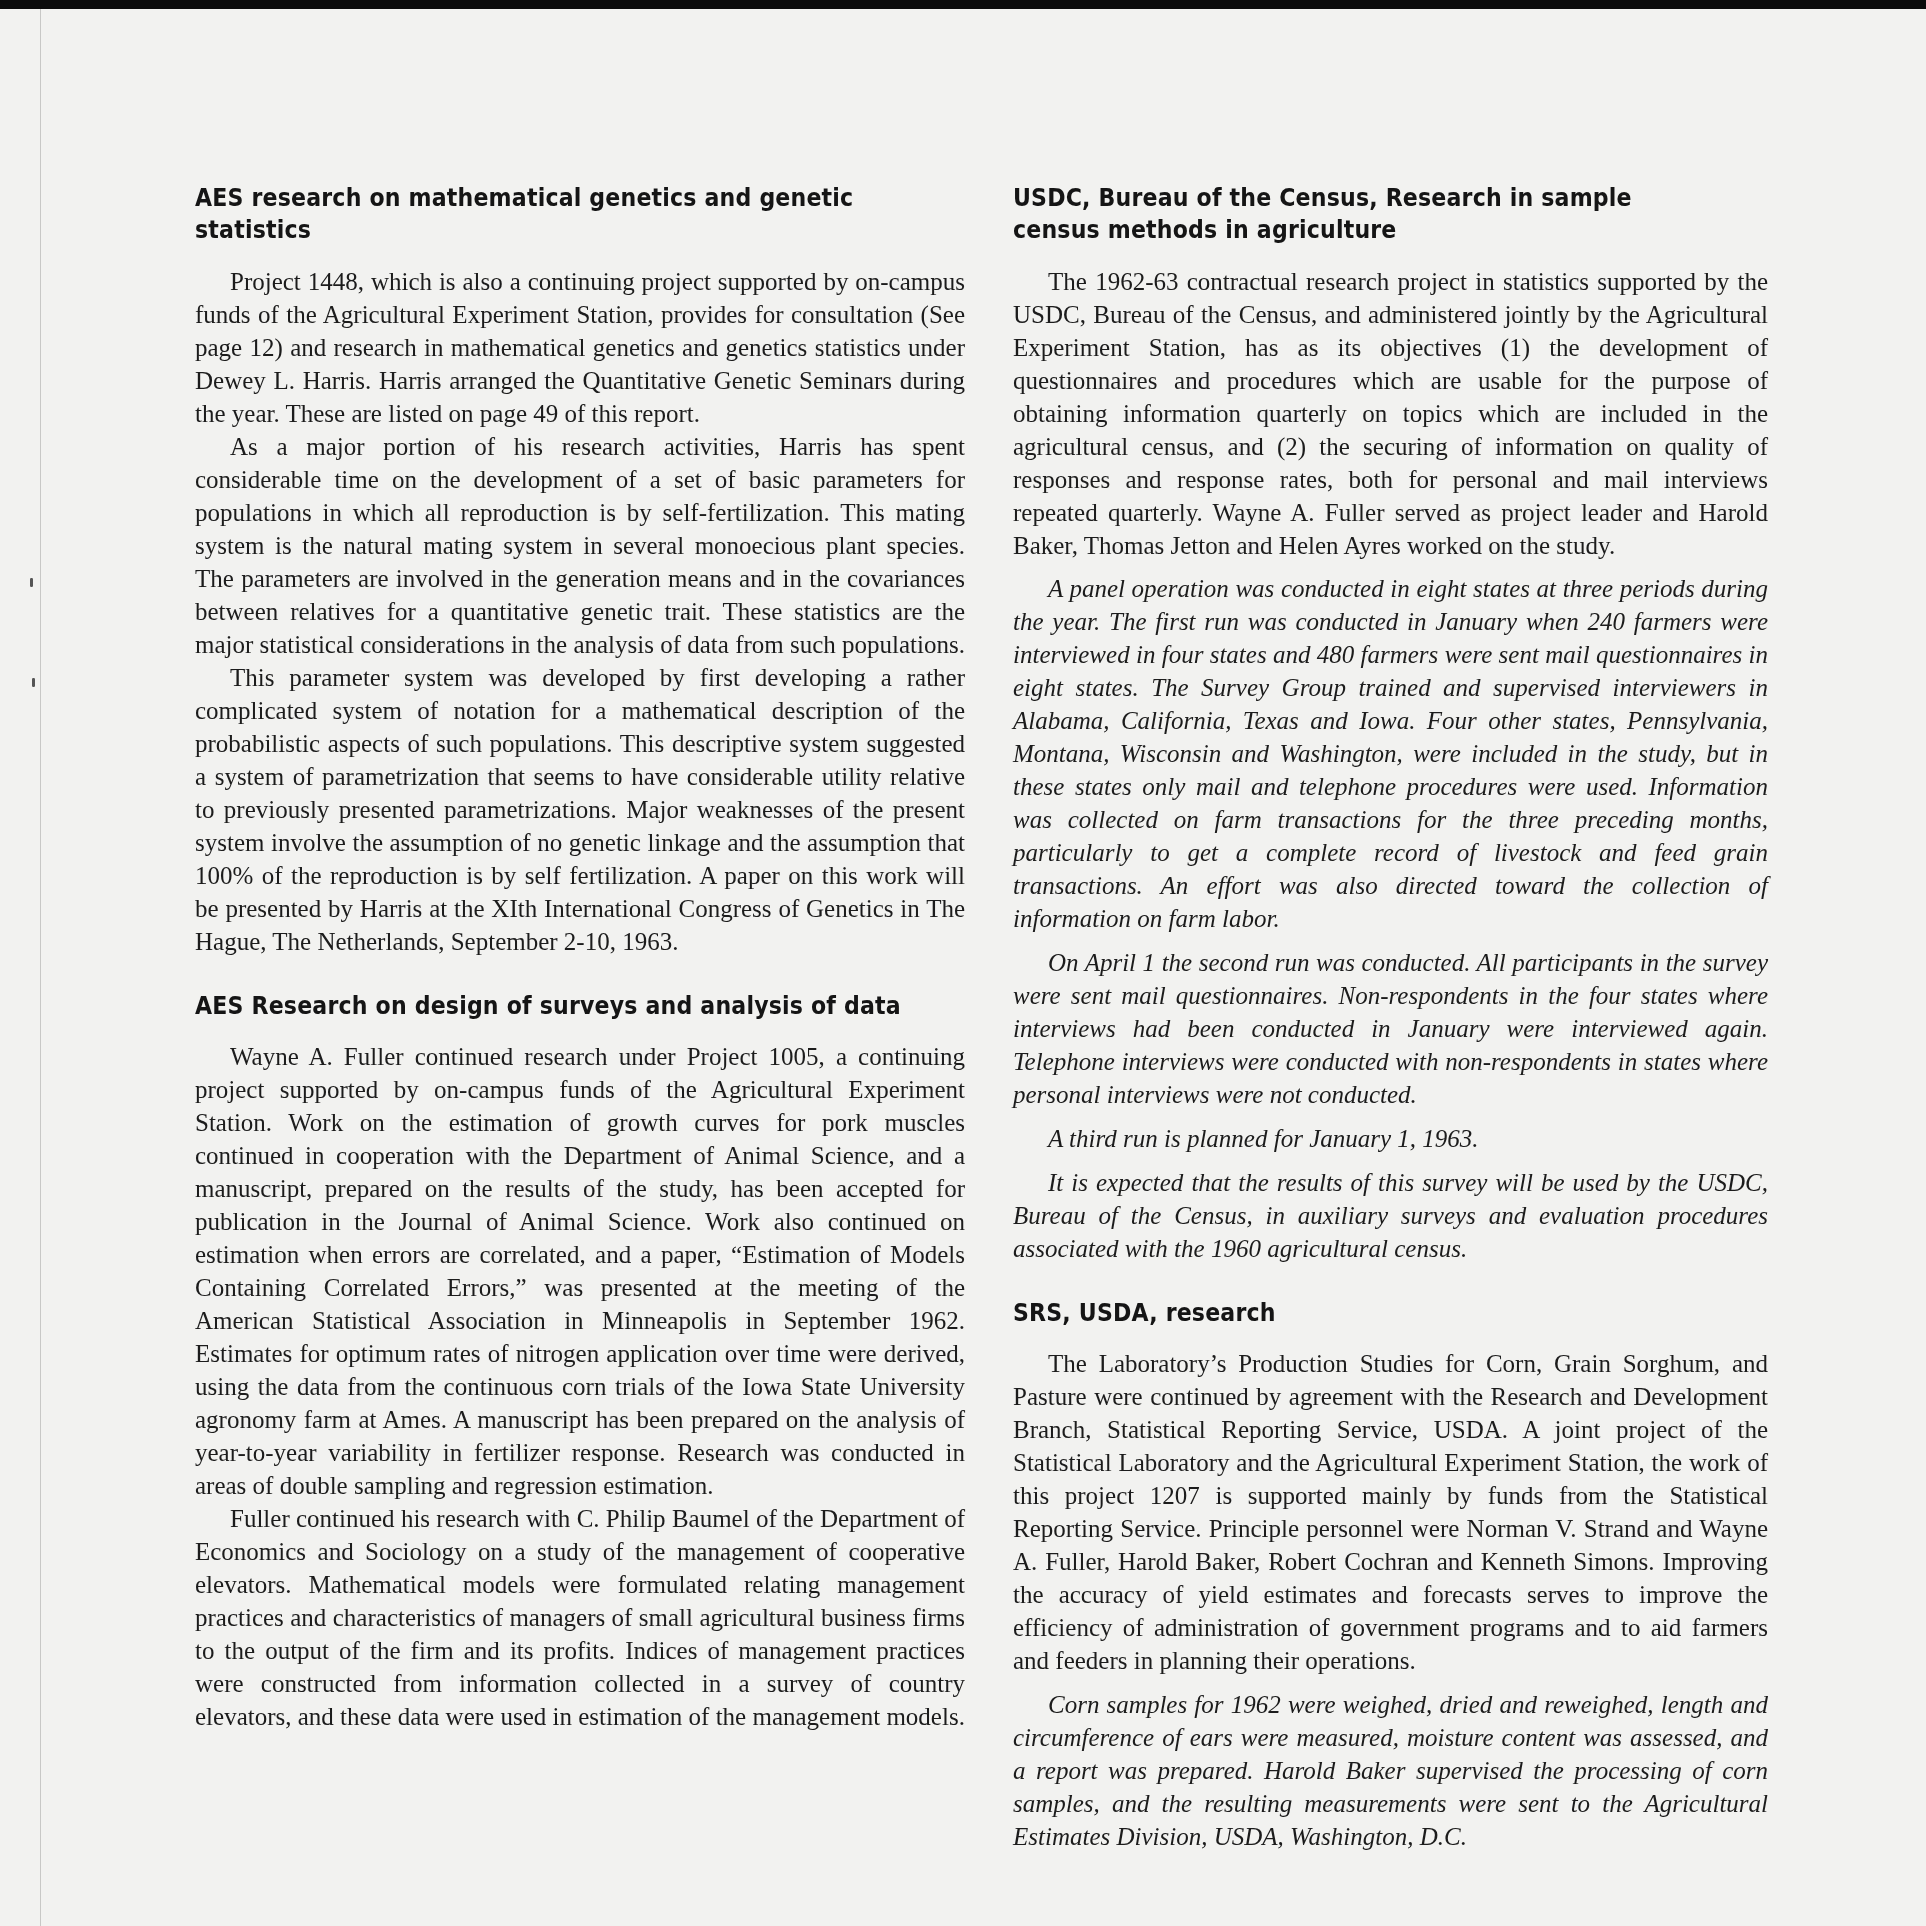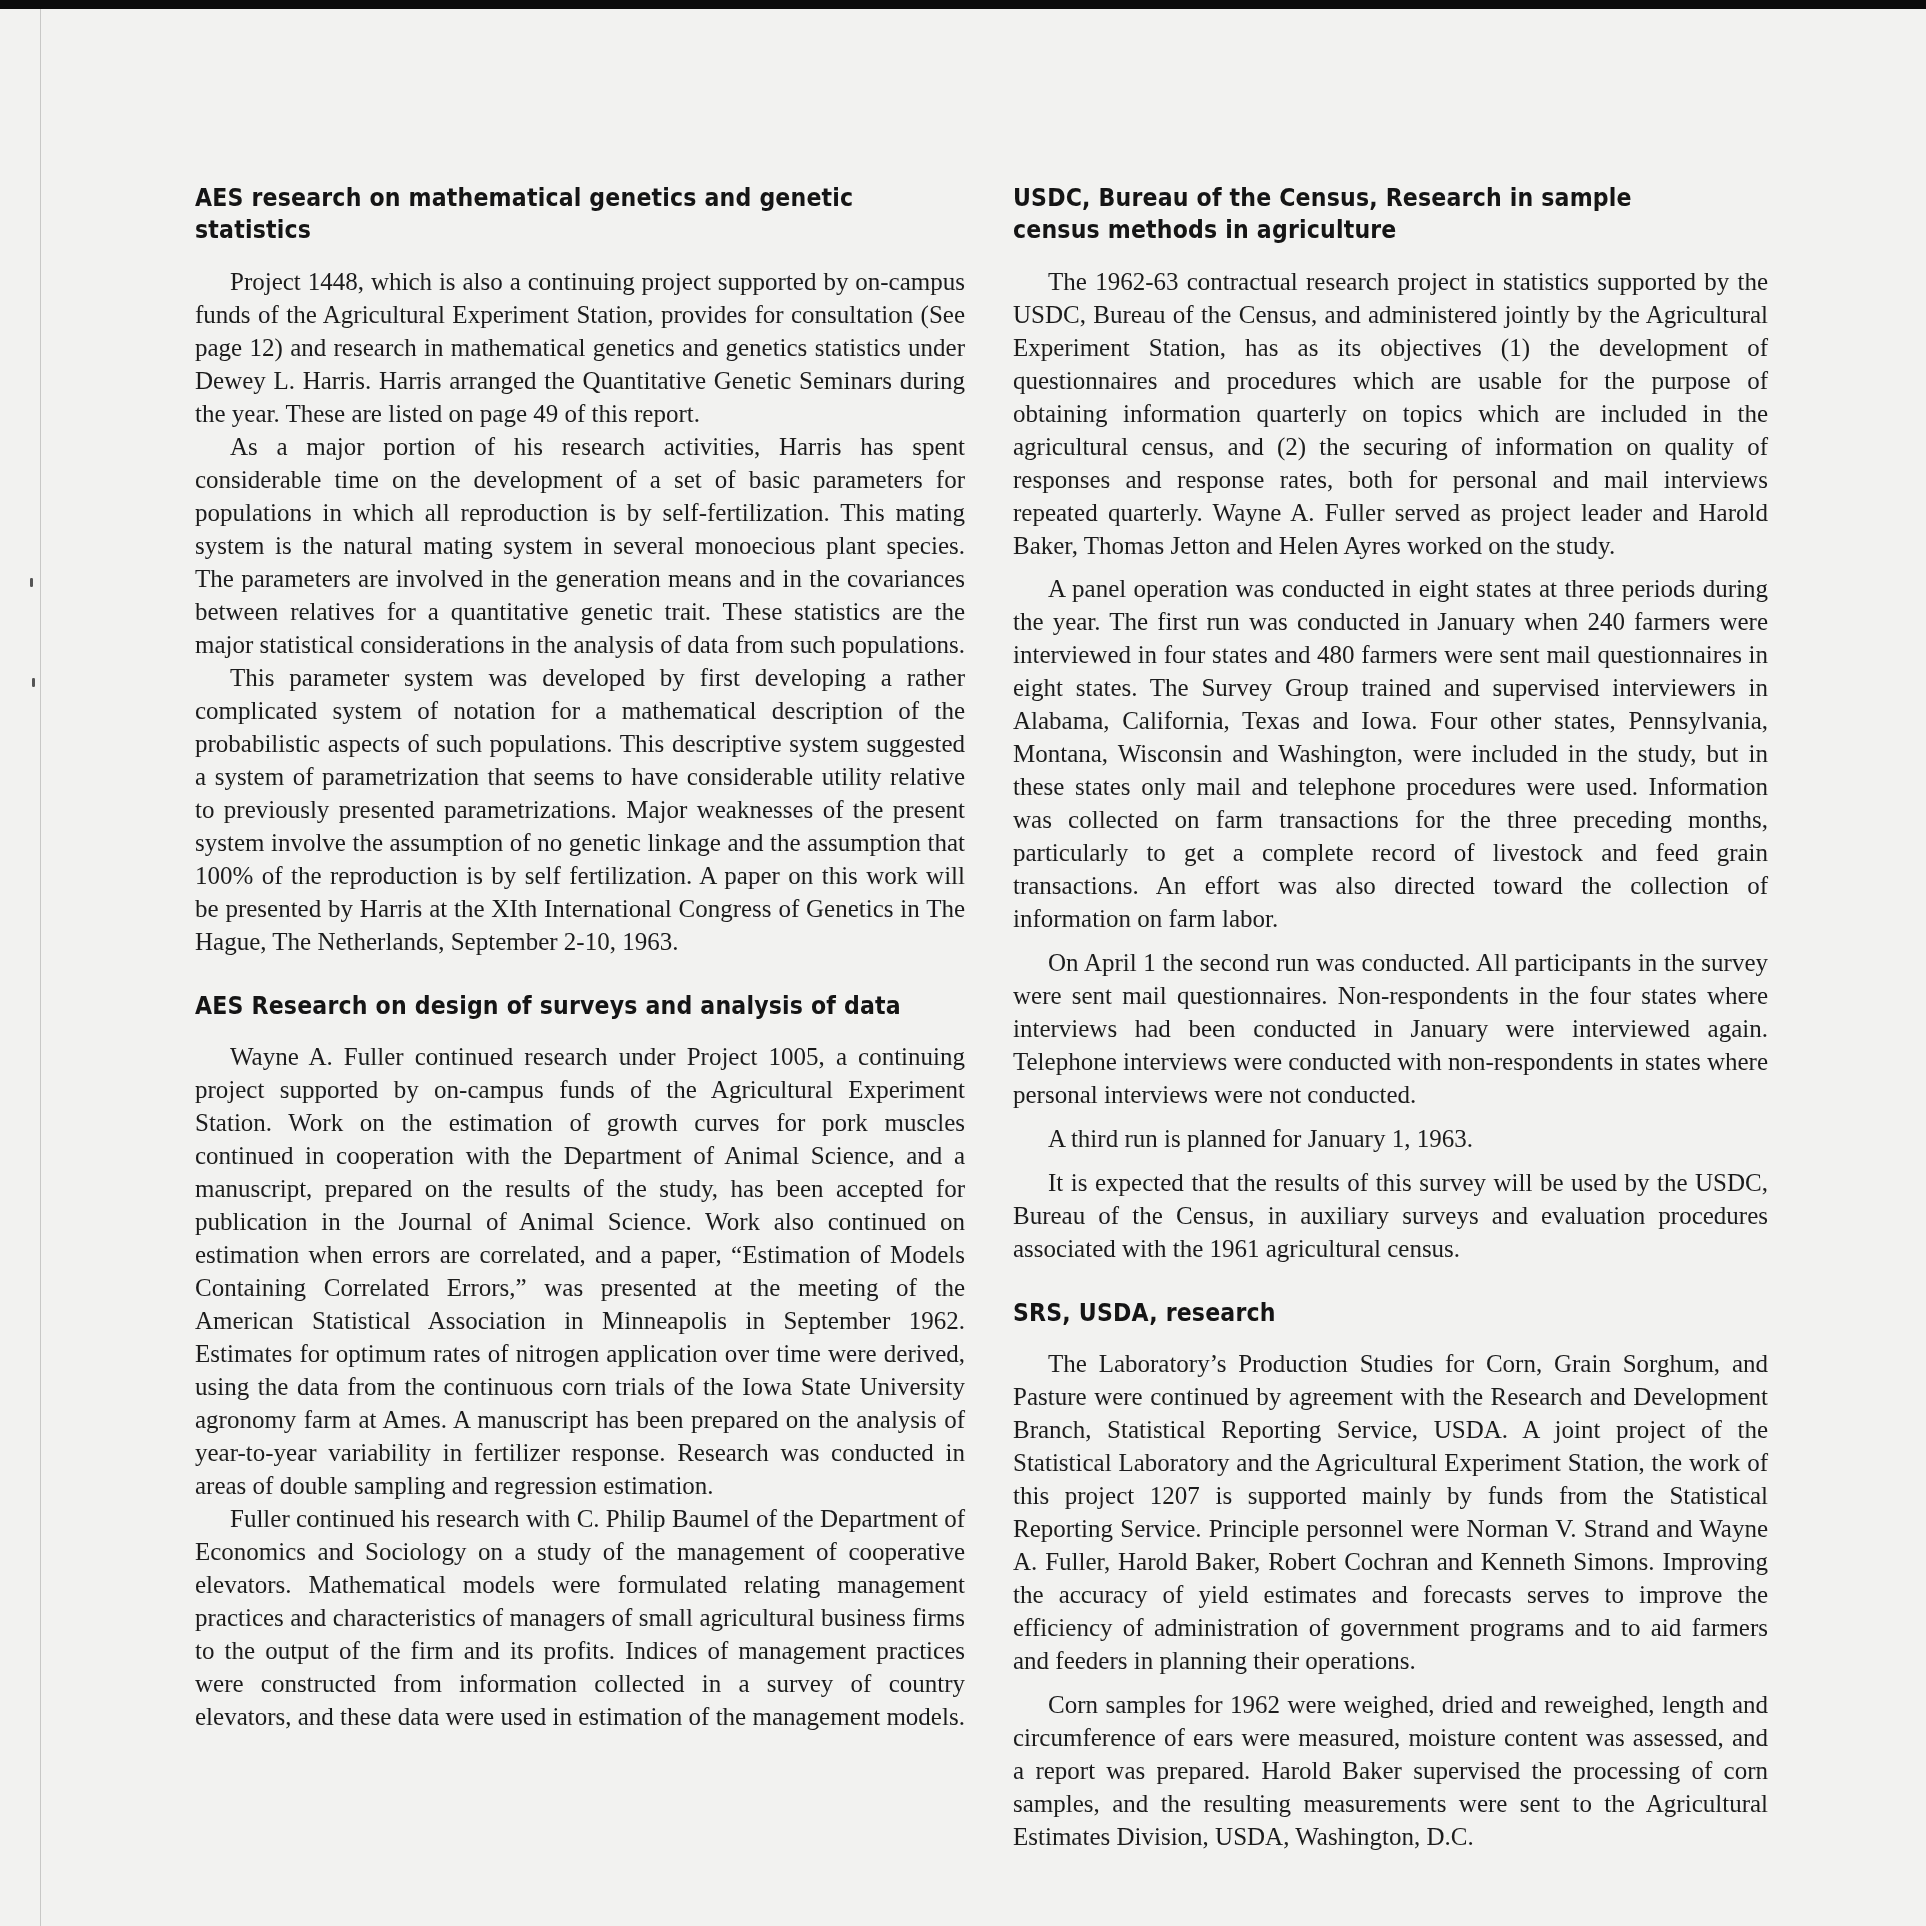--- a/index.html
+++ b/index.html
@@ -20,21 +20,21 @@
   .heading {
     font-family:"DejaVu Sans", "Liberation Sans", sans-serif;
     font-weight:bold; font-size:24px; line-height:32px;
     margin:0 0 18.5px 0; letter-spacing:0.2px; color:#151515;
     transform:scaleX(0.92); transform-origin:left;
   }
   .para {
     font-size:25px; line-height:33px; text-align:justify;
     text-indent:35px; margin:0; hyphens:manual;
   }
-  .para.gap { margin-top:10.8px; }
+  .para.gap { margin-top:10.8px;font-style:italic; }
   .margin-mark { position:absolute; width:3.1px; height:8.5px; background:#555; border-radius:1.2px; }
 </style>
 </head>
 <body>
 
 <div class="top-band"></div>
 <div class="left-rule"></div>
 <div class="margin-mark" style="left:30px; top:578px;"></div>
 <div class="margin-mark" style="left:32px; top:678px;"></div>
 
@@ -54,21 +54,21 @@
     </section>
   </div>
 
   <div class="column col-right">
     <section class="section">
       <h2 class="heading">USDC, Bureau of the Census, Research in sample census methods in agriculture</h2>
       <p class="para">The 1962-63 contractual research project in statistics supported by the USDC, Bureau of the Census, and administered jointly by the Agricultural Experiment Station, has as its objectives (1) the development of questionnaires and procedures which are usable for the purpose of obtaining information quarterly on topics which are included in the agricultural census, and (2) the securing of information on quality of responses and response rates, both for personal and mail interviews repeated quarterly. Wayne A. Fuller served as project leader and Harold Baker, Thomas Jetton and Helen Ayres worked on the study.</p>
       <p class="para gap">A panel operation was conducted in eight states at three periods during the year. The first run was conducted in January when 240 farmers were interviewed in four states and 480 farmers were sent mail questionnaires in eight states. The Survey Group trained and supervised interviewers in Alabama, California, Texas and Iowa. Four other states, Pennsylvania, Montana, Wisconsin and Washington, were included in the study, but in these states only mail and telephone procedures were used. Information was collected on farm transactions for the three preceding months, particularly to get a complete record of livestock and feed grain transactions. An effort was also directed toward the collection of information on farm labor.</p>
       <p class="para gap">On April 1 the second run was conducted. All participants in the survey were sent mail questionnaires. Non-respondents in the four states where interviews had been conducted in January were interviewed again. Telephone interviews were conducted with non-respondents in states where personal interviews were not conducted.</p>
       <p class="para gap">A third run is planned for January 1, 1963.</p>
-      <p class="para gap">It is expected that the results of this survey will be used by the USDC, Bureau of the Census, in auxiliary surveys and evaluation procedures associated with the 1961 agricultural census.</p>
+      <p class="para gap">It is expected that the results of this survey will be used by the USDC, Bureau of the Census, in auxiliary surveys and evaluation procedures associated with the 1960 agricultural census.</p>
     </section>
     <section class="section">
       <h2 class="heading">SRS, USDA, research</h2>
       <p class="para">The Laboratory’s Production Studies for Corn, Grain Sorghum, and Pasture were continued by agreement with the Research and Development Branch, Statistical Reporting Service, USDA. A joint project of the Statistical Laboratory and the Agricultural Experiment Station, the work of this project 1207 is supported mainly by funds from the Statistical Reporting Service. Principle personnel were Norman V. Strand and Wayne A. Fuller, Harold Baker, Robert Cochran and Kenneth Simons. Improving the accuracy of yield estimates and forecasts serves to improve the efficiency of administration of government programs and to aid farmers and feeders in planning their operations.</p>
       <p class="para gap">Corn samples for 1962 were weighed, dried and reweighed, length and circumference of ears were measured, moisture content was assessed, and a report was prepared. Harold Baker supervised the processing of corn samples, and the resulting measurements were sent to the Agricultural Estimates Division, USDA, Washington, D.C.</p>
     </section>
   </div>
 
 </div>
 

